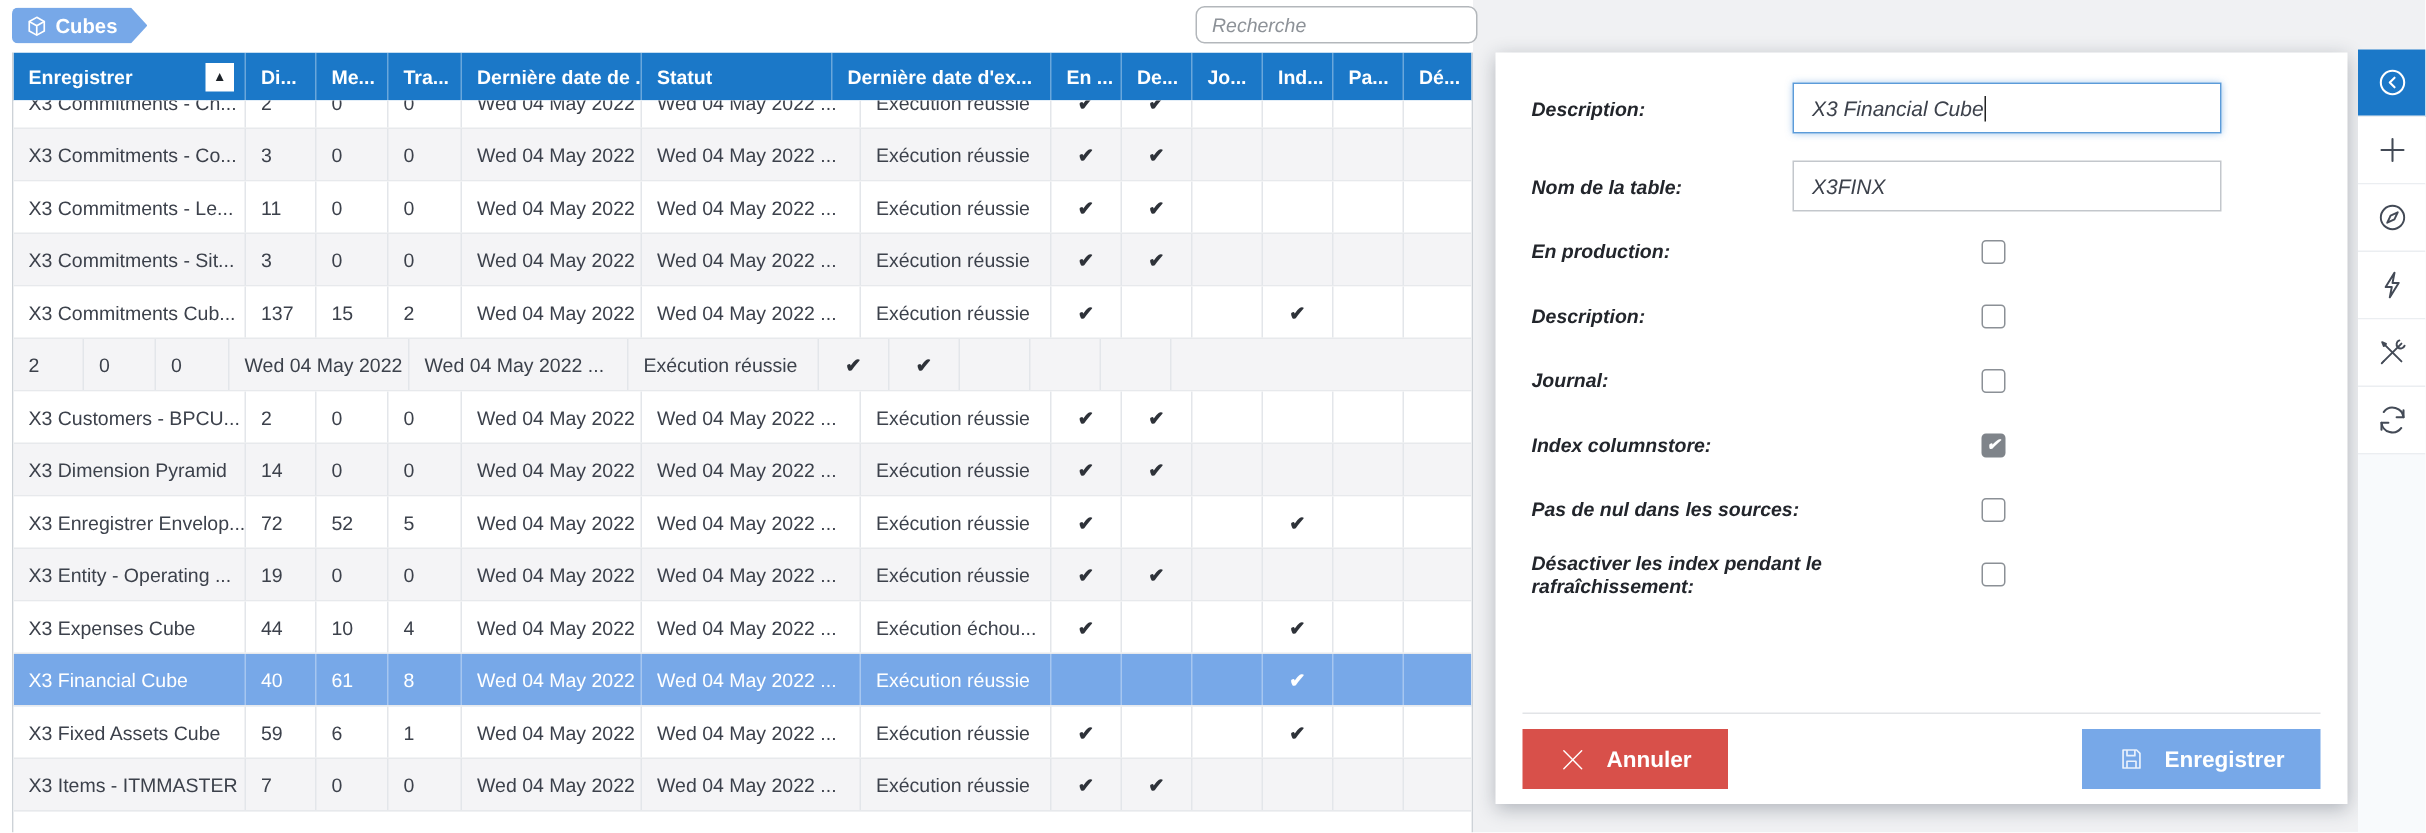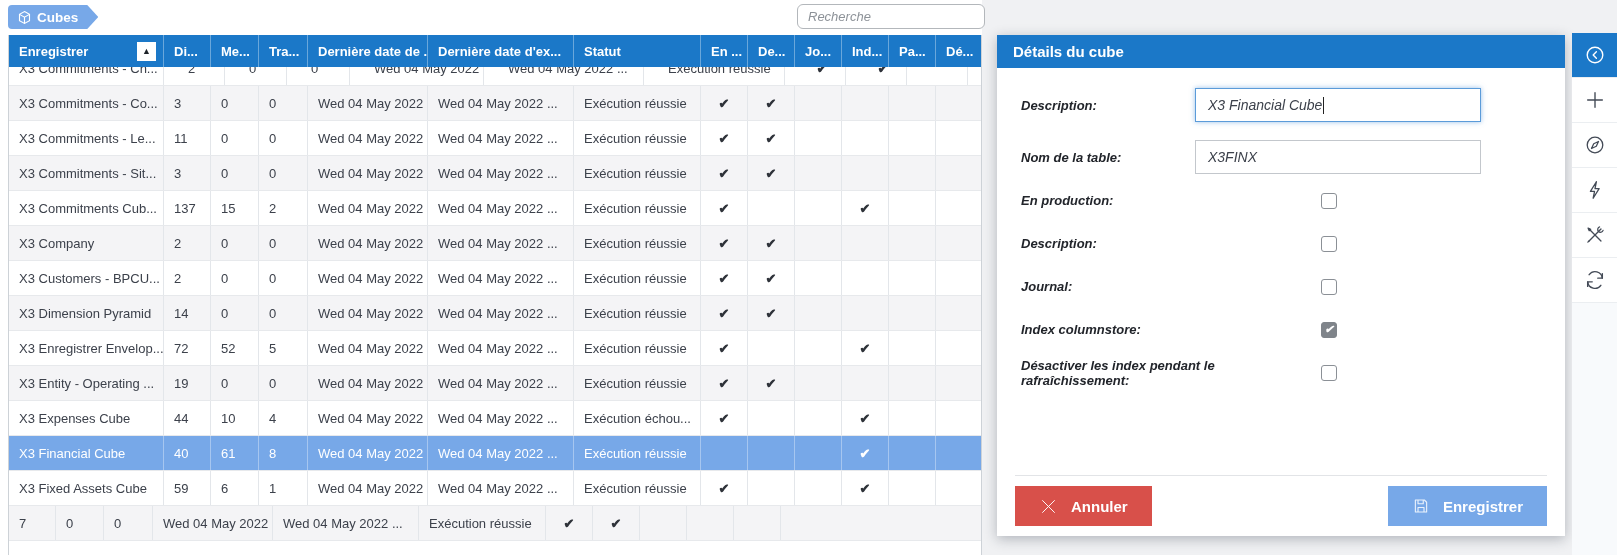--- a/index.html
+++ b/index.html
@@ -138,47 +138,47 @@
       </div>
       <div class="th" style="width: 48px;">
         <span>Me...</span>
       </div>
       <div class="th" style="width: 49px;">
         <span>Tra...</span>
       </div>
       <div class="th" style="width: 120px;">
         <span>Dernière date de ...</span>
       </div>
+      <div class="th" style="width: 127px;">
+        <span>Statut</span>
+      </div>
       <div class="th" style="width: 146px;">
         <span>Dernière date d'ex...</span>
       </div>
-      <div class="th" style="width: 127px;">
-        <span>Statut</span>
-      </div>
       <div class="th" style="width: 47px;">
         <span>En ...</span>
       </div>
       <div class="th" style="width: 47px;">
         <span>De...</span>
       </div>
       <div class="th" style="width: 47px;">
         <span>Jo...</span>
       </div>
       <div class="th" style="width: 47px;">
         <span>Ind...</span>
       </div>
       <div class="th" style="width: 47px;">
         <span>Pa...</span>
       </div>
       <div class="th" style="width: 47px;">
         <span>Dé...</span>
       </div>
     </div>
   <div class="tbody" id="tbody">
-      <div class="tr" style="margin-top: -16px; gap: 14px;">
+      <div class="tr" style="margin-top: -16px;">
         <div class="td" style="width: 155px;">X3 Commitments - Ch...</div>
         <div class="td" style="width: 47px;">2</div>
         <div class="td" style="width: 48px;">0</div>
         <div class="td" style="width: 49px;">0</div>
         <div class="td" style="width: 120px;">Wed 04 May 2022 ...</div>
         <div class="td" style="width: 146px;">Wed 04 May 2022 ...</div>
         <div class="td" style="width: 127px;">Exécution réussie</div>
         <div class="td center" style="width: 47px;">
           <span class="check">✔</span>
         </div>
@@ -260,21 +260,20 @@
         </div>
         <div class="td center" style="width: 47px;"></div>
         <div class="td center" style="width: 47px;"></div>
         <div class="td center" style="width: 47px;">
           <span class="check">✔</span>
         </div>
         <div class="td center" style="width: 47px;"></div>
         <div class="td center" style="width: 47px;"></div>
       </div>
       <div class="tr alt">
-        <div class="td" style="width: 155px;">X3 Company</div>
         <div class="td" style="width: 47px;">2</div>
         <div class="td" style="width: 48px;">0</div>
         <div class="td" style="width: 49px;">0</div>
         <div class="td" style="width: 120px;">Wed 04 May 2022 ...</div>
         <div class="td" style="width: 146px;">Wed 04 May 2022 ...</div>
         <div class="td" style="width: 127px;">Exécution réussie</div>
         <div class="td center" style="width: 47px;">
           <span class="check">✔</span>
         </div>
         <div class="td center" style="width: 47px;">
@@ -410,20 +409,21 @@
         </div>
         <div class="td center" style="width: 47px;"></div>
         <div class="td center" style="width: 47px;"></div>
         <div class="td center" style="width: 47px;">
           <span class="check">✔</span>
         </div>
         <div class="td center" style="width: 47px;"></div>
         <div class="td center" style="width: 47px;"></div>
       </div>
       <div class="tr alt">
+        <div class="td" style="width: 155px;">X3 Items - ITMMASTER</div>
         <div class="td" style="width: 47px;">7</div>
         <div class="td" style="width: 48px;">0</div>
         <div class="td" style="width: 49px;">0</div>
         <div class="td" style="width: 120px;">Wed 04 May 2022 ...</div>
         <div class="td" style="width: 146px;">Wed 04 May 2022 ...</div>
         <div class="td" style="width: 127px;">Exécution réussie</div>
         <div class="td center" style="width: 47px;">
           <span class="check">✔</span>
         </div>
         <div class="td center" style="width: 47px;">
@@ -431,21 +431,20 @@
         </div>
         <div class="td center" style="width: 47px;"></div>
         <div class="td center" style="width: 47px;"></div>
         <div class="td center" style="width: 47px;"></div>
         <div class="td center" style="width: 47px;"></div>
       </div>
     </div>
 </div>
 
 <div class="panel">
-  <div class="panel-header">Détails du cube</div>
   <div class="panel-body" id="fields">
       <div class="frow">
         <div class="flabel">Description:</div>
         <div class="tinput focused">
           <span>X3 Financial Cube</span>
           <span class="caret"></span>
         </div>
       </div>
       <div class="frow">
         <div class="flabel">Nom de la table:</div>
@@ -461,20 +460,24 @@
         <div class="clabel">Description:</div>
         <div class="cbox"></div>
       </div>
       <div class="crow">
         <div class="clabel">Journal:</div>
         <div class="cbox"></div>
       </div>
       <div class="crow">
         <div class="clabel">Index columnstore:</div>
         <div class="cbox checked">✔</div>
+      </div>
+      <div class="crow">
+        <div class="clabel">Pas de nul dans les sources:</div>
+        <div class="cbox"></div>
       </div>
       <div class="crow">
         <div class="clabel">Désactiver les index pendant le rafraîchissement:</div>
         <div class="cbox"></div>
       </div>
     </div>
   <div class="panel-footer">
     <button class="btn btn-cancel">
       <span style="display:flex;">
         <svg width="19" height="19" viewBox="0 0 24 24" fill="none" stroke="#fff" stroke-width="1.2" stroke-linecap="round">

